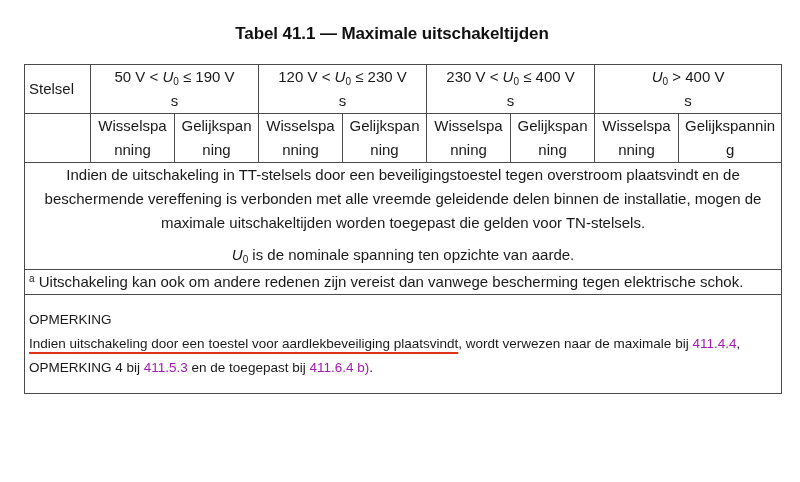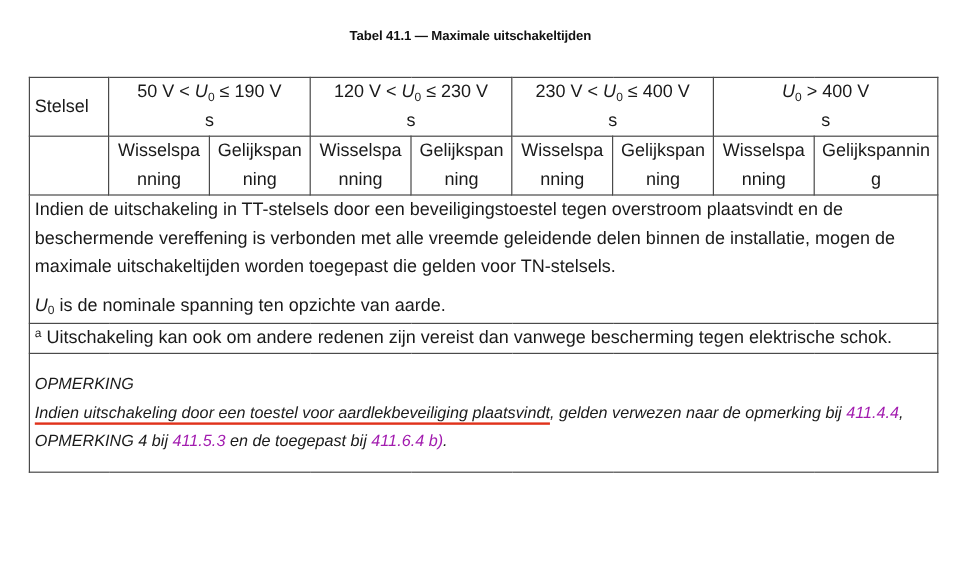--- a/index.html
+++ b/index.html
@@ -3,21 +3,21 @@
   <meta charset="utf-8">
   <style>
     html, body { margin: 0; padding: 0; background: #ffffff; }
     body {
       width: 800px; height: 482px; overflow: hidden; position: relative;
       font-family: "Liberation Sans", "DejaVu Sans", sans-serif;
       color: #1a1a1a;
     }
     .title {
       position: absolute; left: 0; top: 24px; width: 784px;
-      text-align: center; font-size: 11px; font-weight: bold; color: #111;
+      text-align: center; font-size: 17px; font-weight: bold; color: #111;
       letter-spacing: -0.1px;
     }
     table.main {
       position: absolute; left: 24px; top: 64px; width: 757px;
       border-collapse: collapse; table-layout: fixed;
       font-size: 15px; color: #1a1a1a;
     }
     table.main td {
       border: 1px solid #4a4a4a; padding: 0 4px; vertical-align: middle;
       line-height: 24px;
@@ -27,21 +27,21 @@
     .sub-hdr { line-height: 24px; padding-top: 2px; padding-bottom: 2px; word-break: break-all; }
     .row-data td { height: 26px; line-height: 26px; }
     .fn-a { color: #1f3b8a; font-size: 12px; }
     .i { font-style: italic; }
     sub { font-size: 10px; vertical-align: -3px; line-height: 0; }
     .notes td { padding: 4px 8px 0 8px; line-height: 26px; }
     .note-p { margin: 0; }
     .note-p + .note-p { margin-top: 8px; }
     .foot td { line-height: 24px; padding: 8px 8px 8px 8px; }
     sup.a { font-size: 10px; vertical-align: 5px; line-height: 0; }
-    .opm td { vertical-align: top; padding: 8px 8px 0 8px; height: 98px; font-size: 13.5px; line-height: 22px; font-style: italic; }
+    .opm td { vertical-align: top; padding: 8px 8px 0 8px; height: 98px; font-size: 13.5px; line-height: 22px; }
     .link { color: #a21caf; }
     .ul-red { text-decoration: underline; text-decoration-color: #e0321b; text-decoration-thickness: 2px; text-underline-offset: 4px; }
   </style>
 </head>
 <body>
 
 <div class="title">Tabel 41.1 — Maximale uitschakeltijden</div>
 
 <table class="main">
   <colgroup>
@@ -80,32 +80,32 @@
     <td class="c sub-hdr"><span>Wisselspa</span><br><span>nning</span></td>
     <td class="c sub-hdr"><span>Gelijkspan</span><br><span>ning</span></td>
     <td class="c sub-hdr"><span>Wisselspa</span><br><span>nning</span></td>
     <td class="c sub-hdr"><span>Gelijkspan</span><br><span>ning</span></td>
     <td class="c sub-hdr"><span>Wisselspa</span><br><span>nning</span></td>
     <td class="c sub-hdr"><span>Gelijkspan</span><br><span>ning</span></td>
     <td class="c sub-hdr"><span>Wisselspa</span><br><span>nning</span></td>
     <td class="c sub-hdr"><span>Gelijkspannin</span><br><span>g</span></td>
   </tr>
   <tr class="notes">
-    <td colspan="9" style="height:106px; vertical-align:top;">
+    <td colspan="9" style="height:106px; vertical-align:top;text-align:center;">
       <p class="note-p">Indien de uitschakeling in TT-stelsels door een beveiligingstoestel tegen overstroom plaatsvindt en de beschermende vereffening is verbonden met alle vreemde geleidende delen binnen de installatie, mogen de maximale uitschakeltijden worden toegepast die gelden voor TN-stelsels.</p>
       <p class="note-p"><span class="i">U</span><sub>0</sub><span> is de nominale spanning ten opzichte van aarde.</span></p>
     </td>
   </tr>
   <tr class="foot">
     <td colspan="9">
       <sup class="a">a</sup><span> Uitschakeling kan ook om andere redenen zijn vereist dan vanwege bescherming tegen elektrische schok.</span>
     </td>
   </tr>
   <tr class="opm">
     <td colspan="9">
       <div>OPMERKING</div>
       <div>
-        <span class="ul-red">Indien uitschakeling door een toestel voor aardlekbeveiliging plaatsvindt</span><span>, gelden verwezen naar de opmerking bij </span><a class="link">411.4.4</a><span>, OPMERKING 4 bij </span><a class="link">411.5.3</a><span> en de toegepast bij </span><a class="link">411.6.4 b)</a><span>.</span>
+        <span class="ul-red">Indien uitschakeling door een toestel voor aardlekbeveiliging plaatsvindt</span><span>, wordt verwezen naar de maximale bij </span><a class="link">411.4.4</a><span>, OPMERKING 4 bij </span><a class="link">411.5.3</a><span> en de toegepast bij </span><a class="link">411.6.4 b)</a><span>.</span>
       </div>
     </td>
   </tr>
 </tbody>
   </table>
 
 </body></html>

